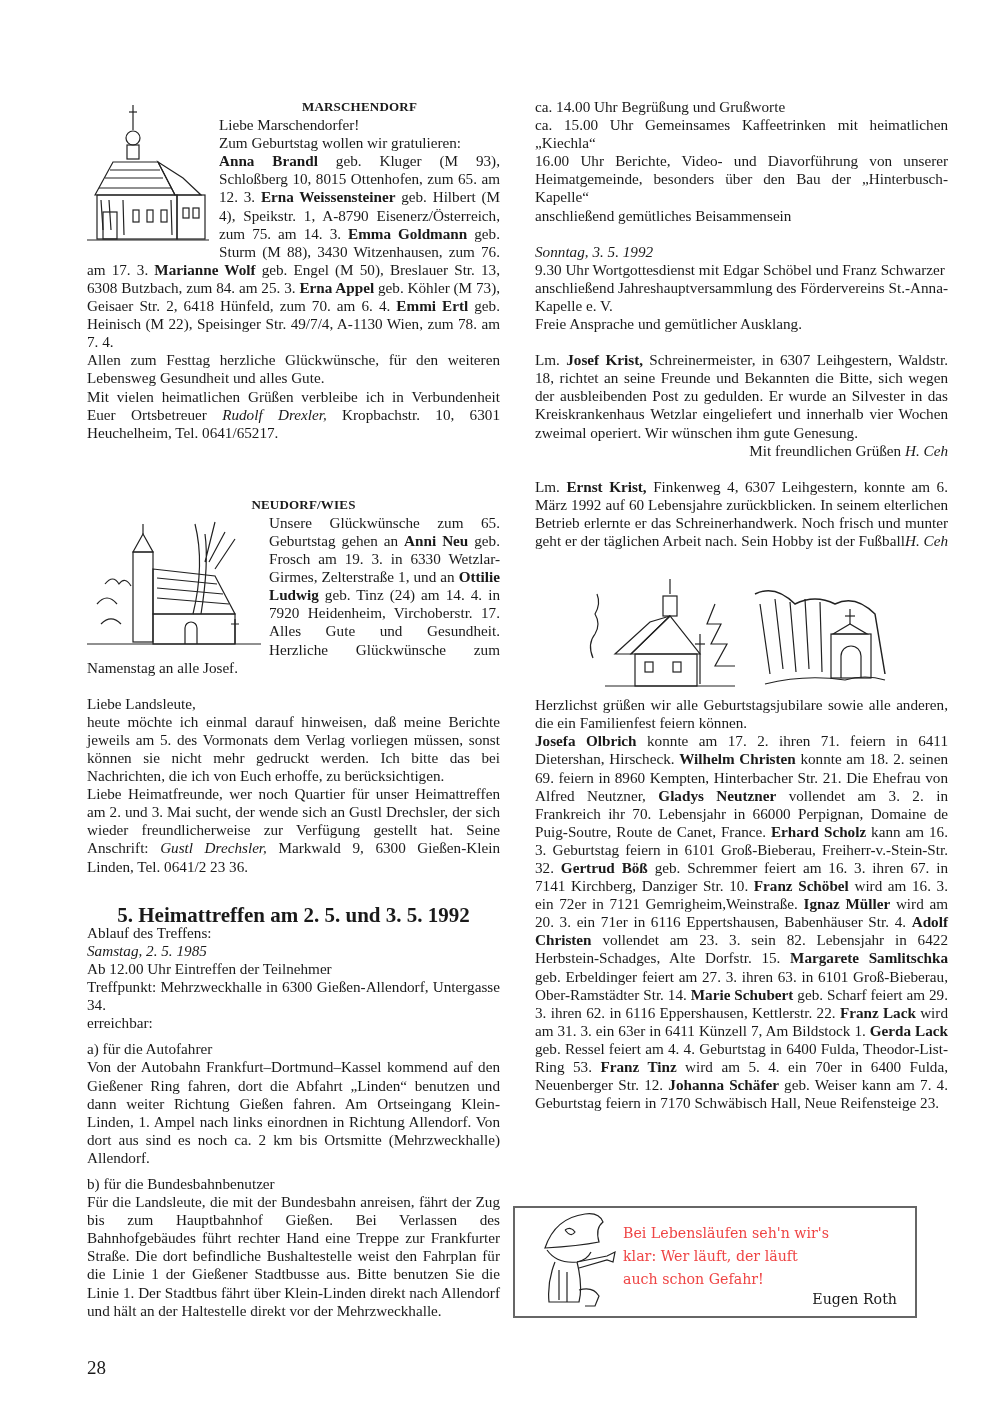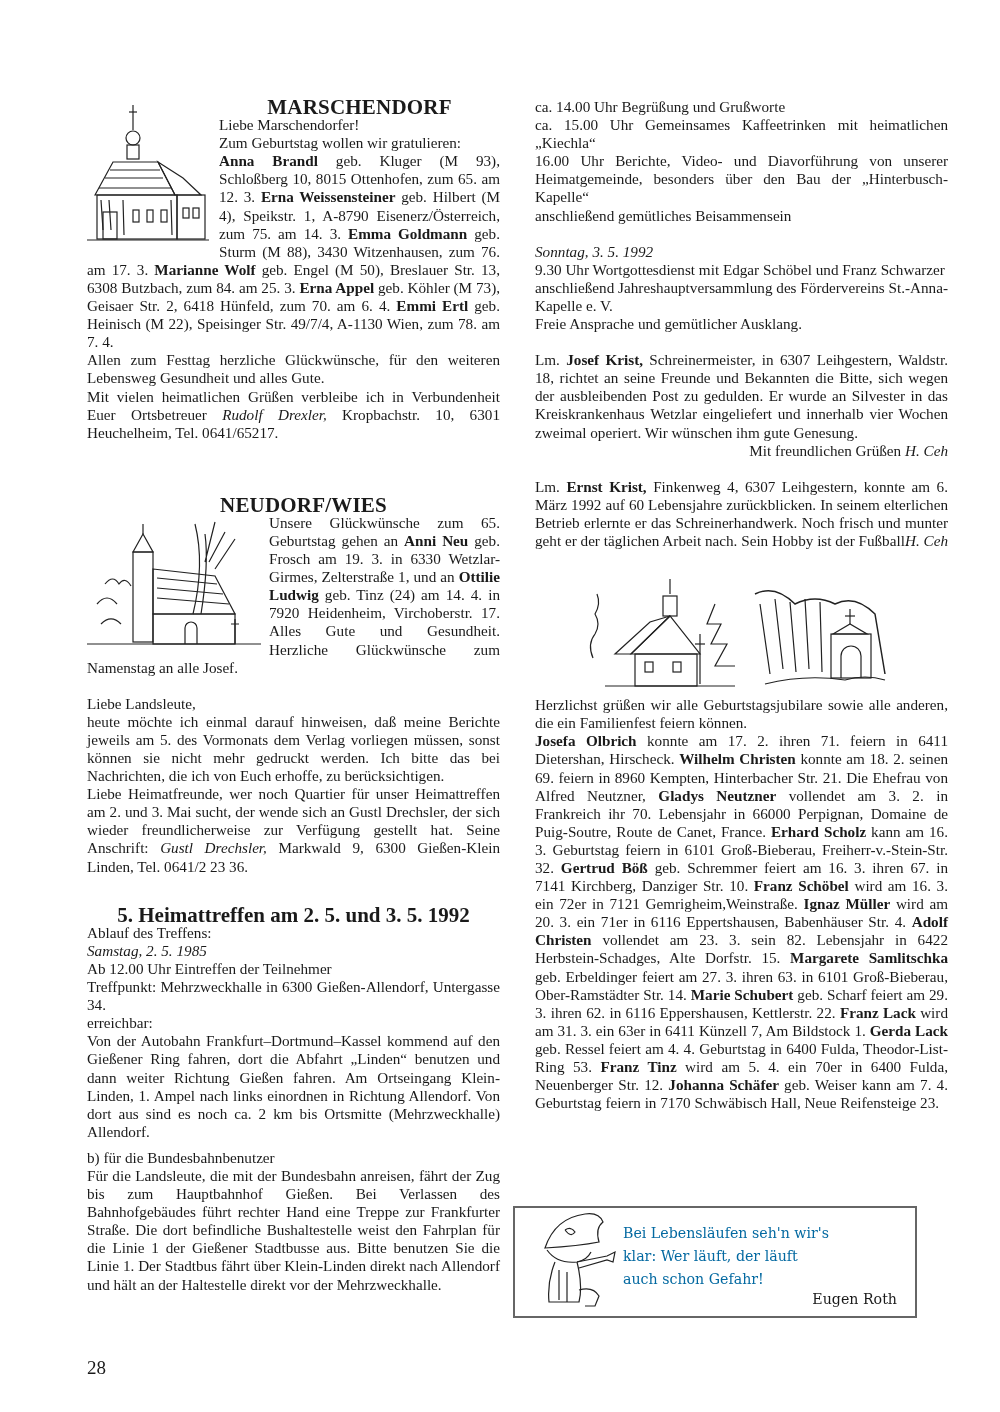--- a/index.html
+++ b/index.html
@@ -2,32 +2,32 @@
 <html><head>
 <meta charset="utf-8">
 <style>
   html, body { margin:0; padding:0; background:#fff; }
   body { width:1000px; height:1412px; position:relative; overflow:hidden;
          font-family:"Liberation Serif", "DejaVu Serif", serif; color:#1a1a1a; }
   .col { position:absolute; width:413px; font-size:15.2px; line-height:18.1px; text-align:justify; }
   .col p { margin:0; }
   .left { left:87px; top:98px; }
   .right { left:513px; top:98px;margin-left:22px; }
-  .hdr { font-weight:bold; font-size:21px; text-align:center; margin:0; letter-spacing:0.2px; }
+  .hdr { font-weight:bold; font-size:13px; text-align:center; margin:0; letter-spacing:0.2px; }
   .b { font-weight:bold; }
   .i { font-style:italic; }
   .right-align { text-align:right; }
   .spacer { height:18px; }
   .float-img { float:left; margin-right:6px; }
   .big-title { font-weight:bold; font-size:21px; text-align:center; margin:0 0 8px 0; }
   .pageno { position:absolute; left:87px; top:1357px; font-size:19px; }
   .quote-box { position:absolute; left:513px; top:1206px; width:404px; height:112px;
                border:2px solid #666; box-sizing:border-box; }
   .quote-text { position:absolute; left:108px; top:14px; font-family:"DejaVu Serif", serif;
-                font-size:14.2px; line-height:23px; color:#0369a1; text-align:left; }
+                font-size:14.2px; line-height:23px; color:#ef4444; text-align:left; }
   .quote-author { position:absolute; right:18px; top:83px; font-family:"DejaVu Serif", serif; font-size:14.2px; }
   .sketch { stroke:#222; fill:none; stroke-width:1.2; }
   .item-label { margin-top:8px !important; }
 </style>
 </head>
 <body>
 
 <div class="col left">
 
   <section>
@@ -96,20 +96,21 @@
 
   <div style="height:30px"></div>
 
   <section>
     <p class="big-title">5. Heimattreffen am 2. 5. und 3. 5. 1992</p>
     <p>Ablauf des Treffens:</p>
     <p class="i">Samstag, 2. 5. 1985</p>
     <p>Ab 12.00 Uhr Eintreffen der Teilnehmer</p>
     <p>Treffpunkt: Mehrzweckhalle in 6300 Gießen-Allendorf, Untergasse 34.</p>
     <p>erreichbar:</p>
+    <p class="item-label">a)  für die Autofahrer</p>
     <p>Von der Autobahn Frankfurt–Dortmund–Kassel kommend auf den Gießener Ring fahren, dort die Abfahrt „Linden“ benutzen und dann weiter Richtung Gießen fahren. Am Ortseingang Klein-Linden, 1. Ampel nach links einordnen in Richtung Allendorf. Von dort aus sind es noch ca. 2 km bis Ortsmitte (Mehrzweckhalle) Allendorf.</p>
     <p class="item-label">b)  für die Bundesbahnbenutzer</p>
     <p>Für die Landsleute, die mit der Bundesbahn anreisen, fährt der Zug bis zum Hauptbahnhof Gießen. Bei Verlassen des Bahnhofgebäudes führt rechter Hand eine Treppe zur Frankfurter Straße. Die dort befindliche Bushaltestelle weist den Fahrplan für die Linie 1 der Gießener Stadtbusse aus. Bitte benutzen Sie die Linie 1. Der Stadtbus fährt über Klein-Linden direkt nach Allendorf und hält an der Haltestelle direkt vor der Mehrzweckhalle.</p>
   </section>
 </div>
 
 <div class="col right">
   <section>
     <p>ca. 14.00 Uhr Begrüßung und Grußworte</p>
     <p>ca. 15.00 Uhr Gemeinsames Kaffeetrinken mit heimatlichen „Kiechla“</p>

